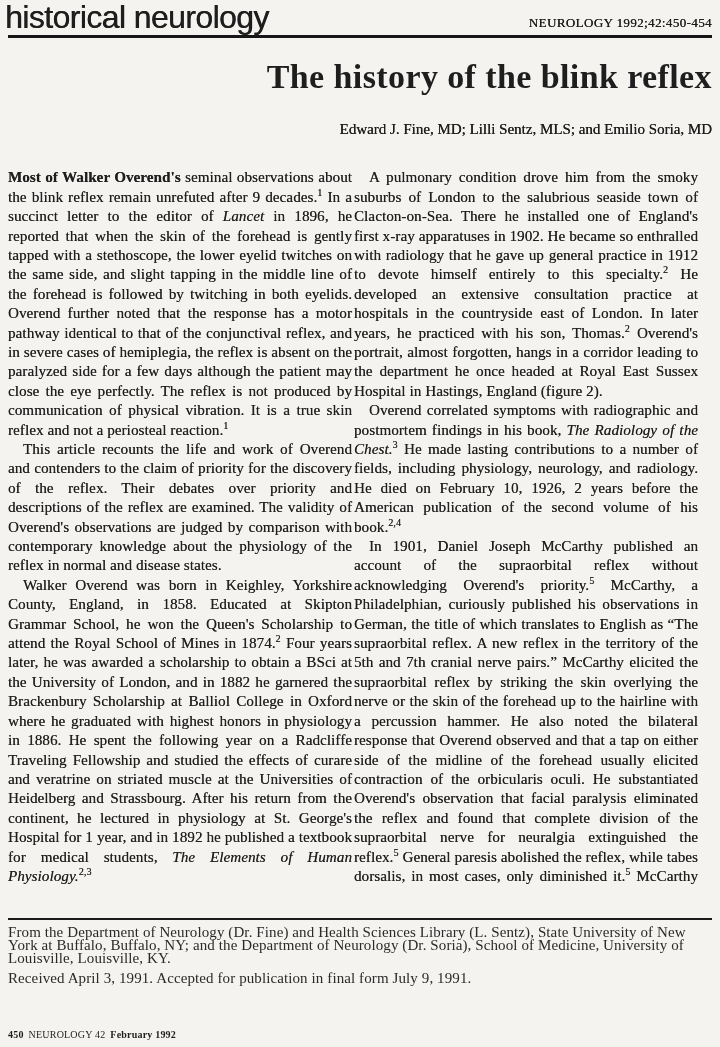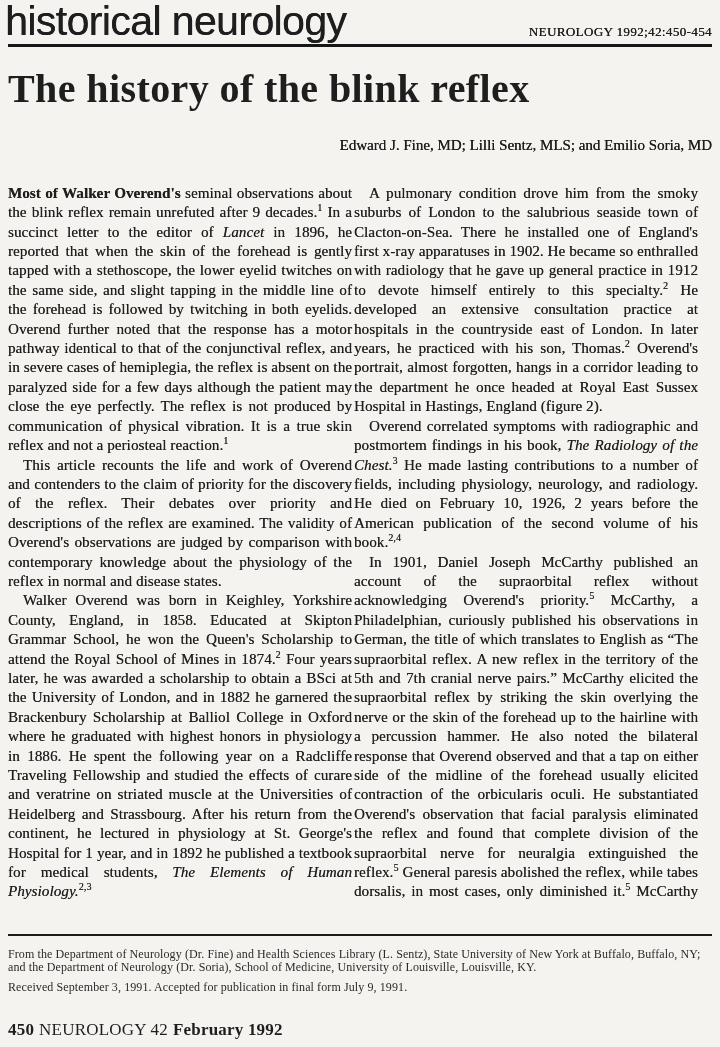--- a/index.html
+++ b/index.html
@@ -20,38 +20,38 @@
     box-sizing:border-box;
     padding:0 8px;
   }
   
   .masthead{
     display:flex;justify-content:space-between;align-items:flex-end;
     padding-top:1px;
   }
   .section-name{
     font-family:"Liberation Sans", sans-serif;
-    font-size:41px;
+    font-size:32px;
     letter-spacing:-0.6px;
     line-height:1.02;
     margin-left:-3px;
     text-shadow:0.4px 0 0 currentColor;
   }
   .citation{
     font-size:13px;
     letter-spacing:0.4px;
     padding-bottom:3px;
     text-shadow:0.2px 0 0 currentColor;
   }
   .header-rule{height:3px;background:#161616;margin-top:1px;}
   
   h1.article-title{
     margin:21px 0 0;
-    text-align:left;
-    font-size:40px;
+    text-align:right;
+    font-size:34px;
     font-weight:bold;
     letter-spacing:0.4px;
     line-height:1.05;
   }
   .byline{
     margin-top:27px;
     text-align:right;
     font-size:15px;
     text-shadow:0.2px 0 0 currentColor;
   }
@@ -72,32 +72,32 @@
     text-shadow:0.25px 0 0 rgba(20,20,20,0.75);
   }
   .col p{margin:0;text-indent:15px;}
   .col p.noindent{text-indent:0;}
   .col .b{font-weight:bold;}
   .col .i{font-style:italic;}
   .col sup{font-size:10px;line-height:0;}
   
   .foot-rule{height:2px;background:#1b1b1b;margin-top:30px;}
   .footnotes{
-    margin-top:12px;
-    font-size:12px;
+    margin-top:6px;
+    font-size:15px;
     line-height:13px;
     letter-spacing:0.1px;
     color:#2a2a2a;
   }
   .footnotes p{margin:0 0 7px;}
   
   .page-footer{
     position:absolute;
     left:8px;bottom:7px;
-    font-size:17px;
+    font-size:10px;
     letter-spacing:0.2px;
   }
   .page-footer .pg{font-weight:bold;margin-right:5px;}
   .page-footer .jr{margin-right:5px;}
   .page-footer .dt{font-weight:bold;}
 </style>
 </head>
 <body>
 
 <div class="page">
@@ -121,20 +121,20 @@
     <div class="col" id="col-right">
         <p><span>A pulmonary condition drove him from the smoky suburbs of London to the salubrious seaside town of Clacton-on-Sea. There he installed one of England's first x-ray apparatuses in 1902. He became so enthralled with radiology that he gave up general practice in 1912 to devote himself entirely to this specialty.</span><sup>2</sup><span> He developed an extensive consultation practice at hospitals in the countryside east of London. In later years, he practiced with his son, Thomas.</span><sup>2</sup><span> Overend's portrait, almost forgotten, hangs in a corridor leading to the department he once headed at Royal East Sussex Hospital in Hastings, England (figure 2).</span></p>
         <p><span>Overend correlated symptoms with radiographic and postmortem findings in his book, </span><span class="i">The Radiology of the Chest.</span><sup>3</sup><span> He made lasting contributions to a number of fields, including physiology, neurology, and radiology. He died on February 10, 1926, 2 years before the American publication of the second volume of his book.</span><sup>2,4</sup></p>
         <p><span>In 1901, Daniel Joseph McCarthy published an account of the supraorbital reflex without acknowledging Overend's priority.</span><sup>5</sup><span> McCarthy, a Philadelphian, curiously published his observations in German, the title of which translates to English as “The supraorbital reflex. A new reflex in the territory of the 5th and 7th cranial nerve pairs.” McCarthy elicited the supraorbital reflex by striking the skin overlying the nerve or the skin of the forehead up to the hairline with a percussion hammer. He also noted the bilateral response that Overend observed and that a tap on either side of the midline of the forehead usually elicited contraction of the orbicularis oculi. He substantiated Overend's observation that facial paralysis eliminated the reflex and found that complete division of the supraorbital nerve for neuralgia extinguished the reflex.</span><sup>5</sup><span> General paresis abolished the reflex, while tabes dorsalis, in most cases, only diminished it.</span><sup>5</sup><span> McCarthy did not examine the reflex in patients with hemiplegia or Parkinson's disease. He concluded that supraorbital reflexes were “pure nerve reflexes” identical to tendon reflexes.</span></p>
       </div>
   </div>
 
   <div class="foot-rule"></div>
   <div class="footnotes" id="footnotes">
       <p>From the Department of Neurology (Dr. Fine) and Health Sciences Library (L. Sentz), State University of New York at Buffalo, Buffalo, NY; and the Department of Neurology (Dr. Soria), School of Medicine, University of Louisville, Louisville, KY.</p>
-      <p>Received September 3, 1991. Accepted for publication in final form July 9, 1991.</p>
+      <p>Received April 3, 1991. Accepted for publication in final form July 9, 1991.</p>
     </div>
 
   <div class="page-footer">
     <span class="pg">450</span><span class="jr">NEUROLOGY 42</span><span class="dt">February 1992</span>
   </div>
 
 </div>
 
 </body></html>

